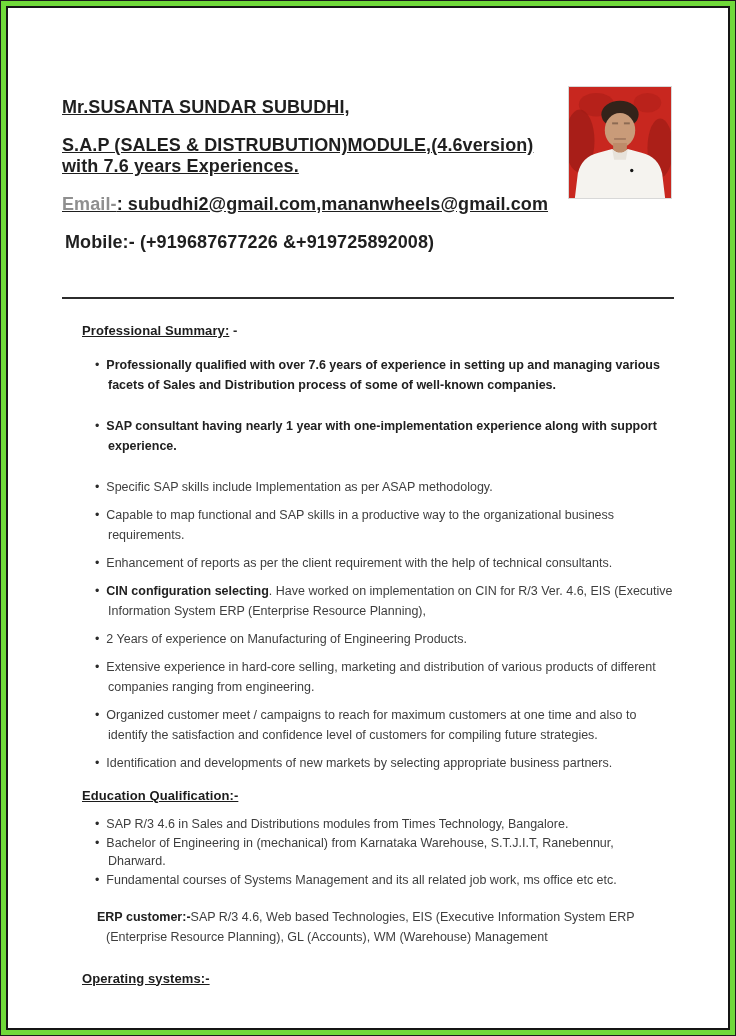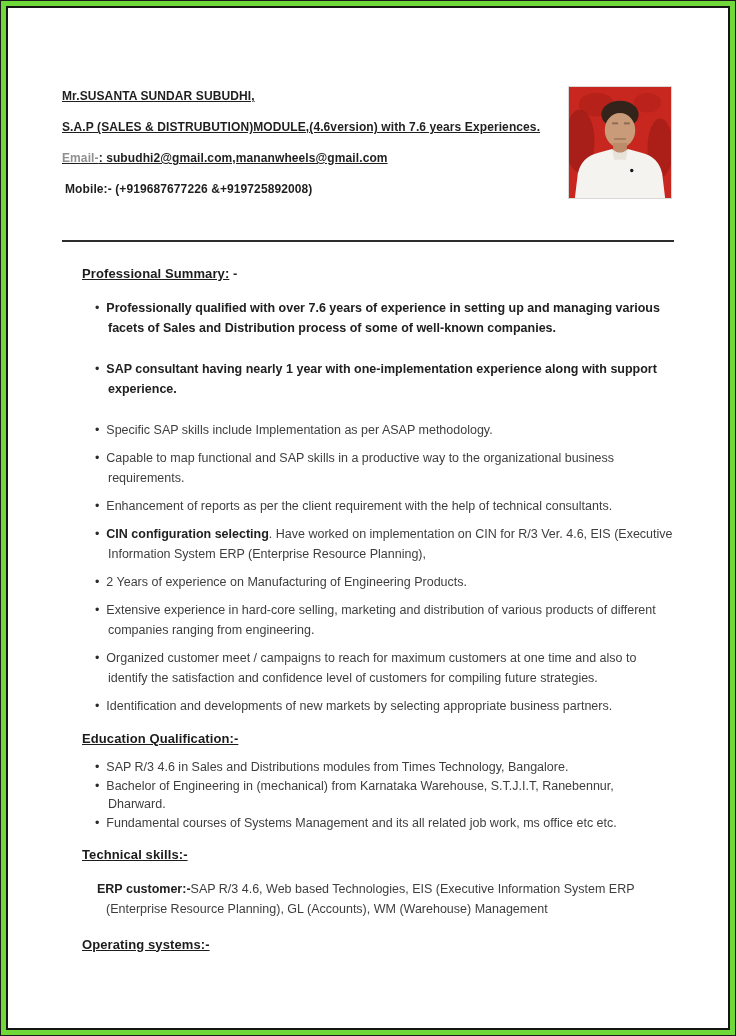--- a/index.html
+++ b/index.html
@@ -19,24 +19,24 @@
     background: #ffffff;
     border: 2px solid #151515;
     padding: 78px 52px 0 54px;
     overflow: hidden;
   }
 
   
   .header { display: flex; justify-content: space-between; align-items: flex-start; }
   .header-left { padding-top: 3px; flex: 1; }
   .h-line {
-    font-size: 12px;
+    font-size: 18px;
     font-weight: bold;
     color: #1f1f1f;
-    margin: 0 0 17px 0;
+    margin: 8px 0 17px 0;
     letter-spacing: 0.1px;
   }
   .u { text-decoration: underline; }
   .email-label { color: #8f8f8f; }
   .mobile-line { margin-left: 3px; }
 
   .photo {
     width: 104px;
     height: 113px;
     flex: none;
@@ -90,21 +90,21 @@
     line-height: 1.6;
     color: #3e3e3e;
     max-width: 585px;
     padding-left: 9px;
     text-indent: -9px;
   }
   .erp-block .lead { font-weight: bold; color: #212121; }
 
   .mt-edu { margin-top: 15px; }
   .mt-tech { margin-top: 14px; }
-  .mt-os { margin-top: 18px; }
+  .mt-os { margin-top: 24px; }
 </style>
 </head>
 <body>
 
 <div class="frame-outer">
   <div class="sheet">
 
     <div class="header">
       <div class="header-left">
         <p class="h-line u">Mr.SUSANTA SUNDAR SUBUDHI,</p>
@@ -155,20 +155,19 @@
     </ul>
 
     <p class="section-heading mt-edu"><span class="u">Education Qualification:-</span></p>
 
     <ul class="bullets tight">
       <li>SAP R/3 4.6 in Sales and Distributions modules from Times Technology, Bangalore.</li>
       <li>Bachelor of Engineering in (mechanical) from Karnataka Warehouse, S.T.J.I.T, Ranebennur, Dharward.</li>
       <li>Fundamental courses of Systems Management and its all related job work, ms office etc etc.</li>
     </ul>
 
-    <p class="section-heading mt-tech"><span class="u">Technical skills:-</span></p>
 
     <p class="erp-block"><span class="lead">ERP customer:-</span><span>SAP R/3 4.6, Web based Technologies, EIS (Executive Information System ERP (Enterprise Resource Planning), GL (Accounts), WM (Warehouse) Management</span></p>
 
     <p class="section-heading mt-os"><span class="u">Operating systems:-</span></p>
 
   </div>
 </div>
 
 </body></html>

